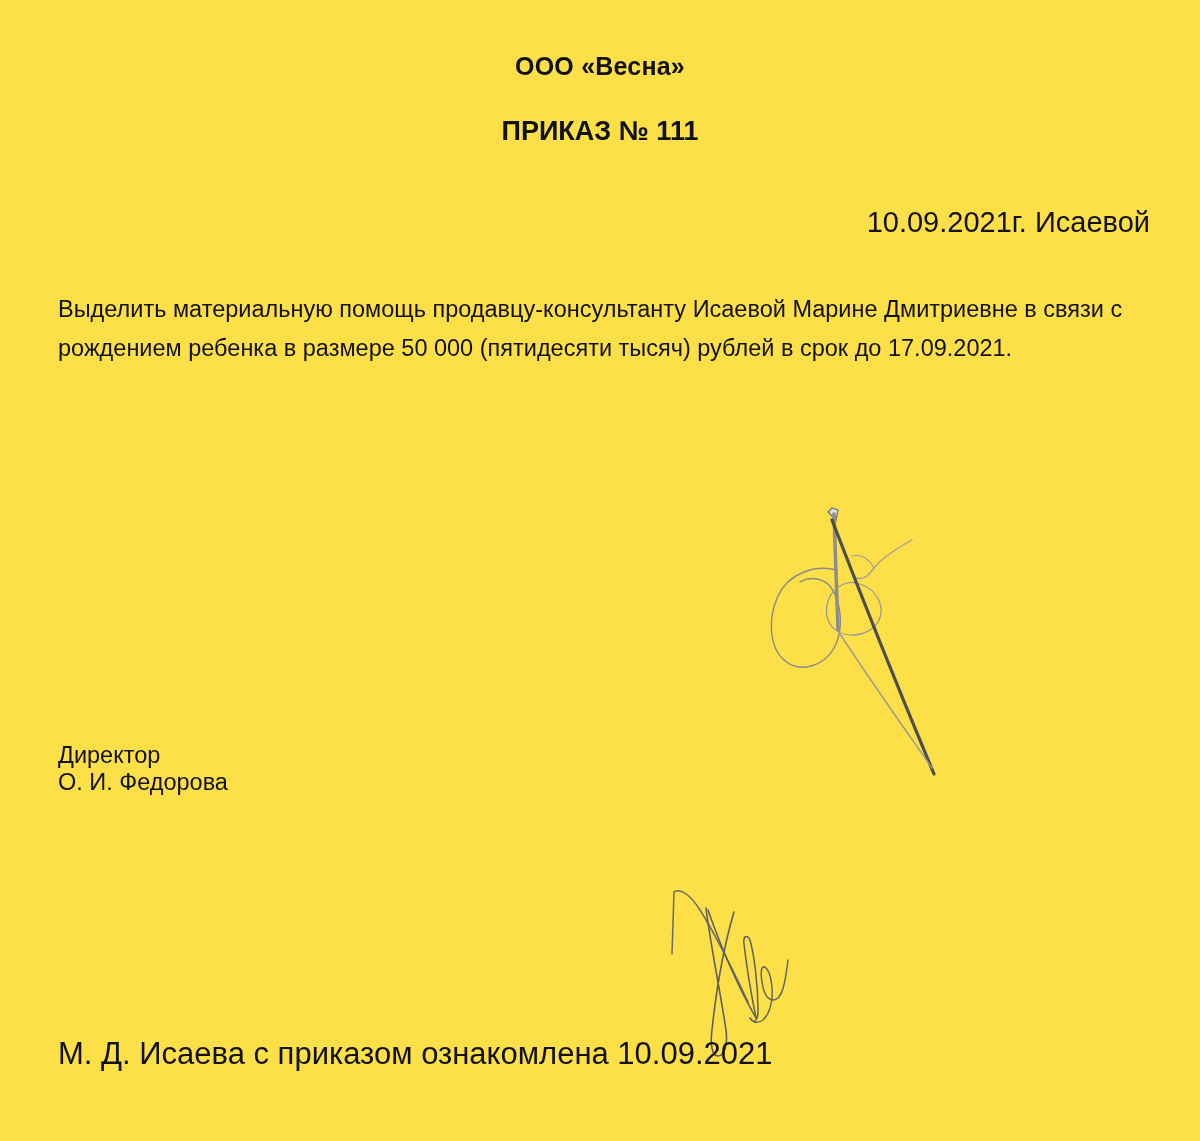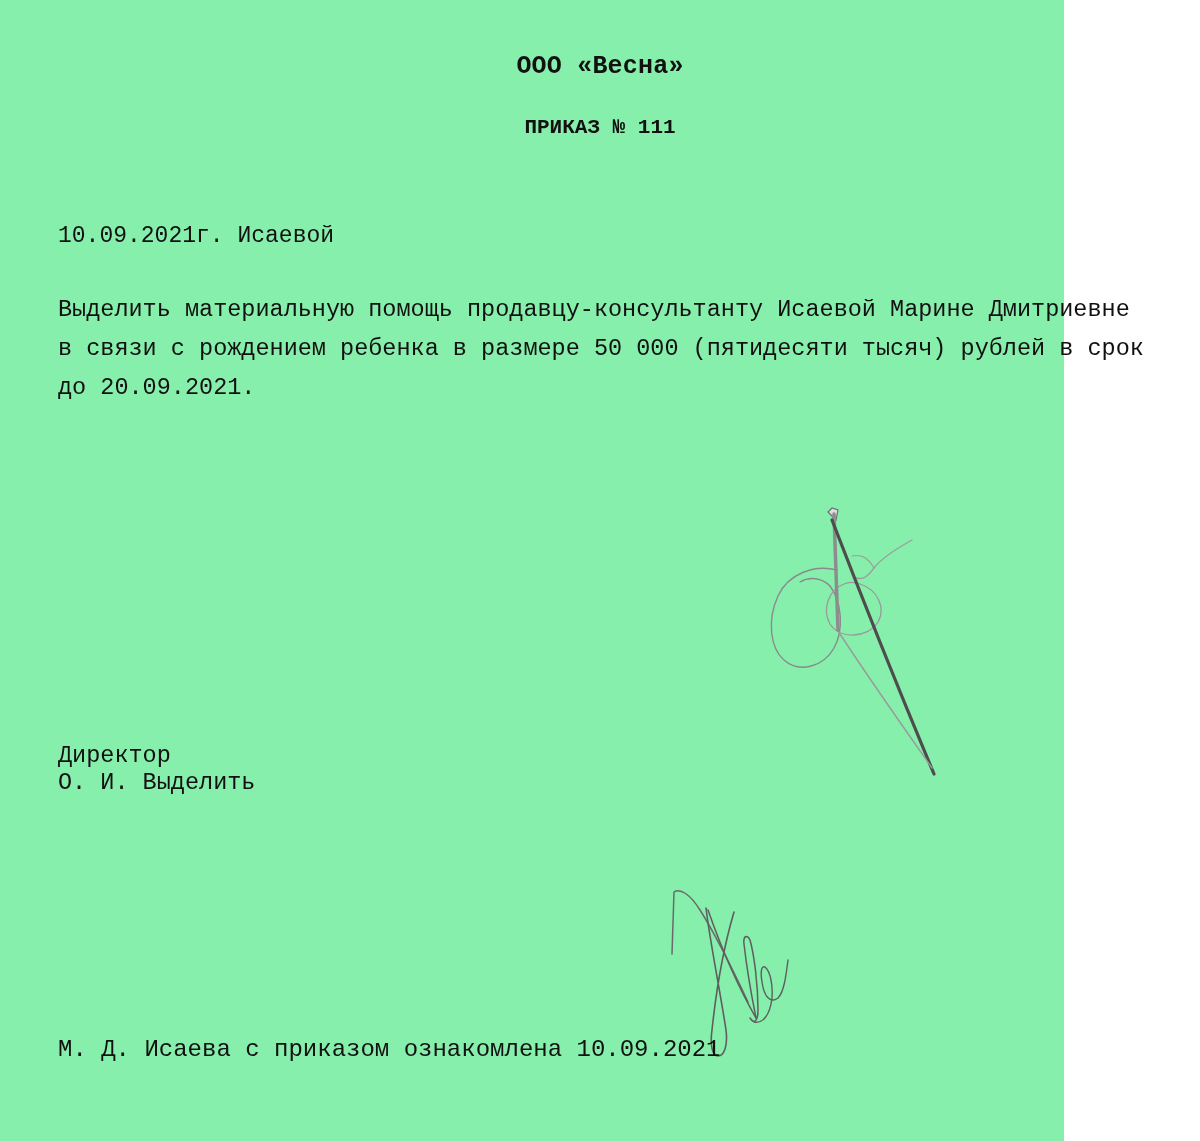--- a/index.html
+++ b/index.html
@@ -10,66 +10,65 @@
   body {
     width: 1200px;
     height: 1141px;
     font-family: "Liberation Sans", sans-serif;
     color: #111111;
     position: relative;
     overflow: hidden;
   }
   .page {
     position: relative;
-    width: 1064px;
+    width: 1200px;
     height: 1141px;
-    background: #86efac;
-    font-family: Liberation Mono, monospace;
+    background: #fde047;
   }
 
   
   .org-name {
     position: absolute;
     top: 52px;
     left: 0;
     width: 1200px;
     text-align: center;
     font-size: 25px;
     font-weight: bold;
     letter-spacing: 0.2px;
   }
   .order-no {
     position: absolute;
     top: 116px;
     left: 0;
     width: 1200px;
     text-align: center;
-    font-size: 21px;
+    font-size: 27px;
     font-weight: bold;
   }
   .order-subject {
     position: absolute;
     top: 154px;
     left: 0;
     width: 1200px;
     text-align: center;
     font-size: 24px;
     font-weight: bold;
   }
 
   
   .meta-row {
     position: absolute;
-    top: 223px;
+    top: 206px;
     left: 58px;
     width: 1092px;
     display: flex;
-    justify-content: flex-start;
+    justify-content: flex-end;
     align-items: baseline;
-    font-size: 23px;
+    font-size: 29px;
   }
 
   
   .body-block {
     position: absolute;
     left: 58px;
     width: 1092px;
     font-size: 23.5px;
     line-height: 39px;
   }
@@ -90,21 +89,21 @@
     align-items: baseline;
     font-size: 23.5px;
     flex-direction: column;
   }
 
   
   .ack-row {
     position: absolute;
     top: 1036px;
     left: 58px;
-    font-size: 24px;
+    font-size: 31px;
   }
 
   
   .sig {
     position: absolute;
     pointer-events: none;
   }
   .sig-director {
     top: 498px;
     left: 752px;
@@ -128,21 +127,21 @@
 
   <div class="order-no">ПРИКАЗ № 111</div>
 
 
   <div class="meta-row">
     <span>10.09.2021</span>
     <span>г. Исаевой</span>
   </div>
 
   <div class="body-block para-main">
-    <p>Выделить материальную помощь продавцу-консультанту Исаевой Марине Дмитриевне в связи с рождением ребенка в размере 50 000 (пятидесяти тысяч) рублей в срок до 20.09.2021.</p>
+    <p>Выделить материальную помощь продавцу-консультанту Исаевой Марине Дмитриевне в связи с рождением ребенка в размере 50 000 (пятидесяти тысяч) рублей в срок до 17.09.2021.</p>
   </div>
 
 
   <div class="sig sig-director">
     <svg viewBox="0 0 240 290" xmlns="http://www.w3.org/2000/svg" fill="none">
 
       <path d="M85 72 C62 66 36 76 26 98 C15 122 18 150 32 162 C48 176 72 168 82 150 C92 132 90 104 78 88" stroke="#8a8a8a" stroke-width="1.4" stroke-linecap="round"></path>
       <path d="M78 88 C70 80 58 78 48 84" stroke="#8a8a8a" stroke-width="1.3" stroke-linecap="round"></path>
 
       <path d="M92 86 C76 92 70 112 78 126 C88 142 116 140 126 124 C134 110 126 92 108 86 C102 84 96 84 92 86 Z" stroke="#9a9a9a" stroke-width="1.3"></path>
@@ -154,21 +153,21 @@
       <path d="M122 70 C116 60 110 56 100 58" stroke="#9d9d9d" stroke-width="1.2" stroke-linecap="round"></path>
 
       <path d="M80 22 C110 100 146 190 182 276" stroke="#4d4d4d" stroke-width="3.2" stroke-linecap="round"></path>
 
       <path d="M88 136 C118 182 152 230 180 270" stroke="#9a9a9a" stroke-width="1.4" stroke-linecap="round"></path>
     </svg>
   </div>
 
   <div class="director-row">
     <span>Директор</span>
-    <span>О. И. Выделить</span>
+    <span>О. И. Федорова</span>
   </div>
 
   <div class="sig sig-employee">
     <svg viewBox="0 0 180 195" xmlns="http://www.w3.org/2000/svg" fill="none">
 
       <path d="M22 82 L24 20 C30 16 40 22 50 38 C64 60 82 96 98 130" stroke="#6a6a6a" stroke-width="1.5" stroke-linecap="round"></path>
 
       <path d="M56 36 C60 70 70 118 76 158 C78 174 74 184 68 184 C62 184 60 172 62 158 C66 120 74 74 84 40" stroke="#5e5e5e" stroke-width="1.6" stroke-linecap="round"></path>
 
       <path d="M58 38 C72 78 90 118 106 146" stroke="#5e5e5e" stroke-width="1.5" stroke-linecap="round"></path>

